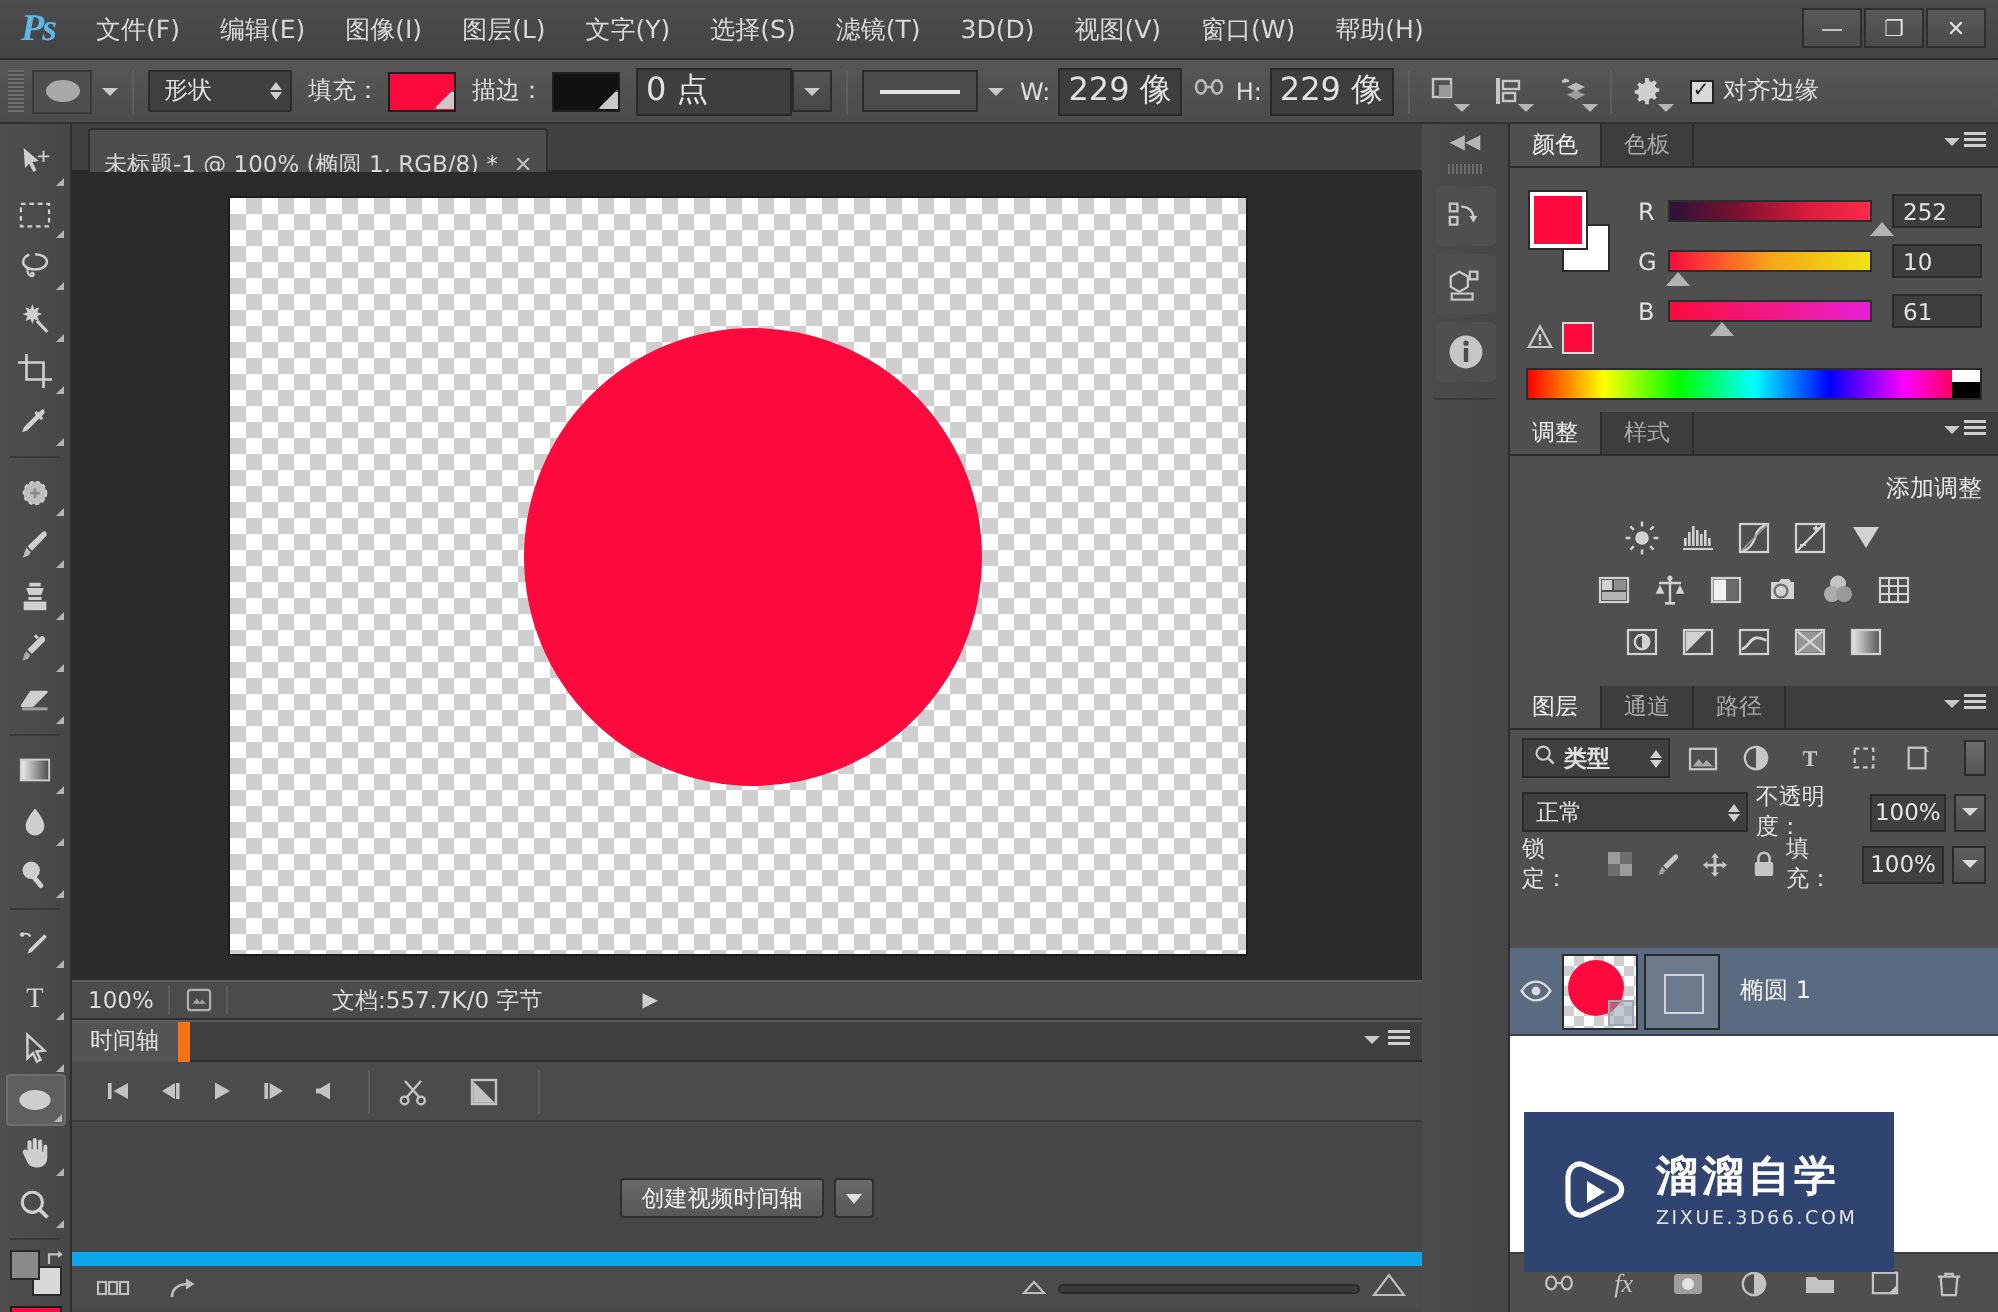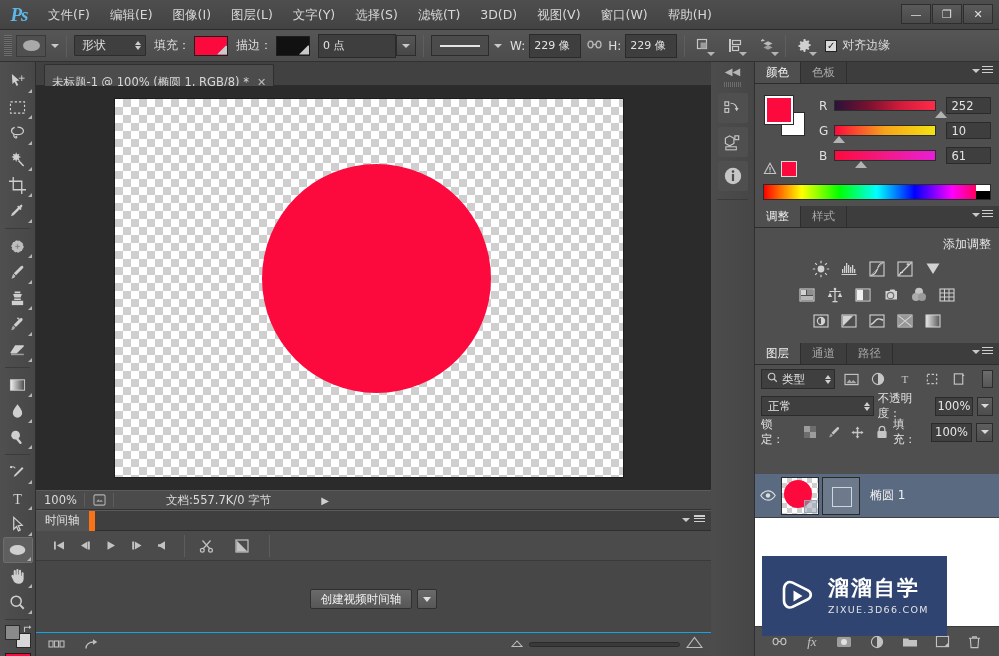--- a/index.html
+++ b/index.html
@@ -70,21 +70,21 @@
   .swatch-box {
     width:34px; height:20px; border:1px solid #1e1e1e; position:relative; cursor:pointer;
   }
   .swatch-box::after {
     content:""; position:absolute; right:0; bottom:0; width:9px; height:9px;
     background:#c9c9c9; clip-path: polygon(100% 0,100% 100%,0 100%);
     border-left:1px solid #555; border-top:1px solid #555;
   }
   .numfield {
     height:24px; min-width:52px; background:#3e3e3e; border:1px solid #2a2a2a;
-    color:#e2e2e2; font-size:11px; display:flex; align-items:center; padding:0 4px;
+    color:#e2e2e2; font-size:16px; display:flex; align-items:center; padding:0 4px;
   }
   .dropbtn {
     width:20px; height:21px; background:linear-gradient(#555,#474747);
     border:1px solid #2c2c2c; display:flex;align-items:center;justify-content:center;
   }
   .strokeline { width:58px; height:21px; background:#4b4b4b; border:1px solid #2c2c2c;
     display:flex; align-items:center; justify-content:center; }
   .strokeline span { display:block; width:40px; height:2px; background:#e4e4e4; }
   .link-icon { color:#b8b8b8; font-size:13px; margin:0 6px; }
   .opt-icon { width:22px; height:22px; display:flex;align-items:center;justify-content:center;
@@ -171,21 +171,21 @@
     height:20px; padding:0 9px; background:#545454; font-size:11.5px; color:#e0e0e0;
     display:flex; align-items:center; border-right:6px solid #f97316;
   }
   .tl-menu { margin-left:auto; margin-right:6px; color:#c9c9c9; font-size:11px; }
   .tl-controls {
     height:30px; display:flex; align-items:center; padding-left:10px; gap:0;
     background:#4b4b4b; border-bottom:1px solid #3a3a3a;
   }
   .tlbtn { width:26px;height:22px;display:flex;align-items:center;justify-content:center;color:#c3c3c3; }
   .tl-vsep { width:1px;height:22px;background:#3a3a3a;border-right:1px solid #5d5d5d; margin:0 8px; }
-  .tl-body { height:72px; background:#474747; position:relative; border-bottom:1px solid #0ea5e9; }
+  .tl-body { height:72px; background:#474747; position:relative; border-bottom:7px solid #0ea5e9; }
   .tl-center { position:absolute; left:0; right:0; top:28px; display:flex; justify-content:center; align-items:center; gap:5px; }
   .create-btn {
     height:20px; padding:0 10px; background:linear-gradient(#6a6a6a,#575757);
     border:1px solid #303030; color:#f0f0f0; font-size:11.5px; display:flex; align-items:center;
     border-radius:2px;
   }
   .create-drop {
     width:20px;height:20px;background:linear-gradient(#6a6a6a,#575757);border:1px solid #303030;
     display:flex;align-items:center;justify-content:center; border-radius:2px;
   }
@@ -241,21 +241,21 @@
   .spectrum .bb { position:absolute; right:0; bottom:0; width:14px; height:8px; background:#000; }
 
   
   .adjpanel { background:#4f4f4f; height:125px; padding:6px 8px;text-align:right; }
   .adj-title { font-size:12px; color:#e6e6e6; margin:2px 0 6px 2px; }
   .adj-row { display:flex; justify-content:center; gap:9px; margin-bottom:7px; }
   .adj-ic { width:19px;height:19px; display:flex;align-items:center;justify-content:center; color:#d2d2d2; }
 
   
   .layerspanel { background:#4f4f4f; position:absolute; left:0; right:0; top:281px; bottom:0; }
-  .lp-filter { height:28px; display:flex; align-items:center; padding:0 6px; gap:5px; background:#4f4f4f; }
+  .lp-filter { height:28px; display:flex; align-items:center; padding:0 6px; gap:5px; background:#4f4f4f;font-weight:bold; }
   .filter-combo { height:20px; background:#3f3f3f; border:1px solid #2b2b2b; display:flex; align-items:center;
     padding:0 3px 0 5px; gap:4px; color:#e0e0e0; font-size:11.5px; min-width:74px; justify-content:space-between;}
   .lp-ficon { width:22px;height:20px; display:flex;align-items:center;justify-content:center; color:#c7c7c7; }
   .lp-toggle { width:11px;height:18px; background:linear-gradient(#6d6d6d,#565656); border:1px solid #2d2d2d; margin-left:auto; }
   .lp-row { height:26px; display:flex; align-items:center; padding:0 6px; gap:4px; }
   .blend-combo { height:20px; width:122px; background:#3f3f3f; border:1px solid #2b2b2b; color:#e6e6e6;
     font-size:11.5px; display:flex; align-items:center; padding:0 3px 0 6px; justify-content:space-between; }
   .op-label { font-size:11.5px; color:#e2e2e2; }
   .op-val { width:42px;height:19px;background:#3f3f3f;border:1px solid #2b2b2b;color:#e6e6e6;font-size:11.5px;
     display:flex;align-items:center;justify-content:center; }

